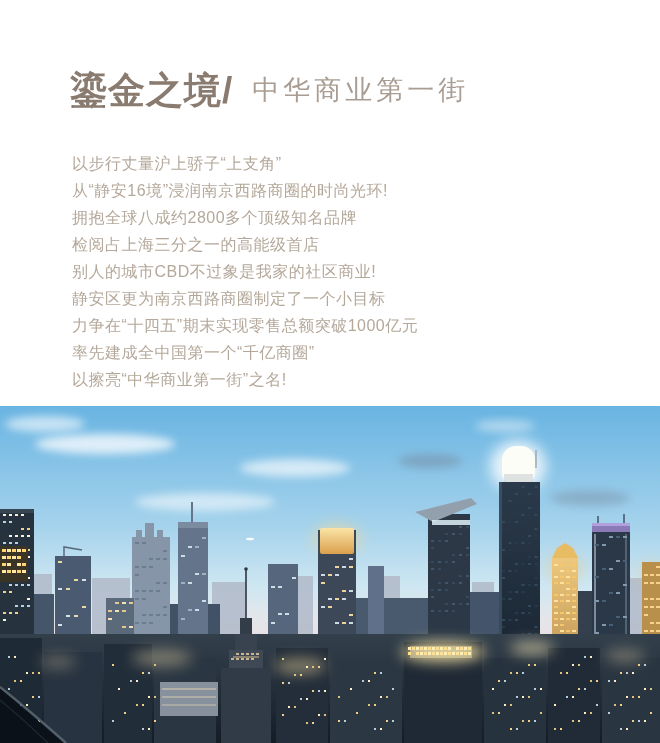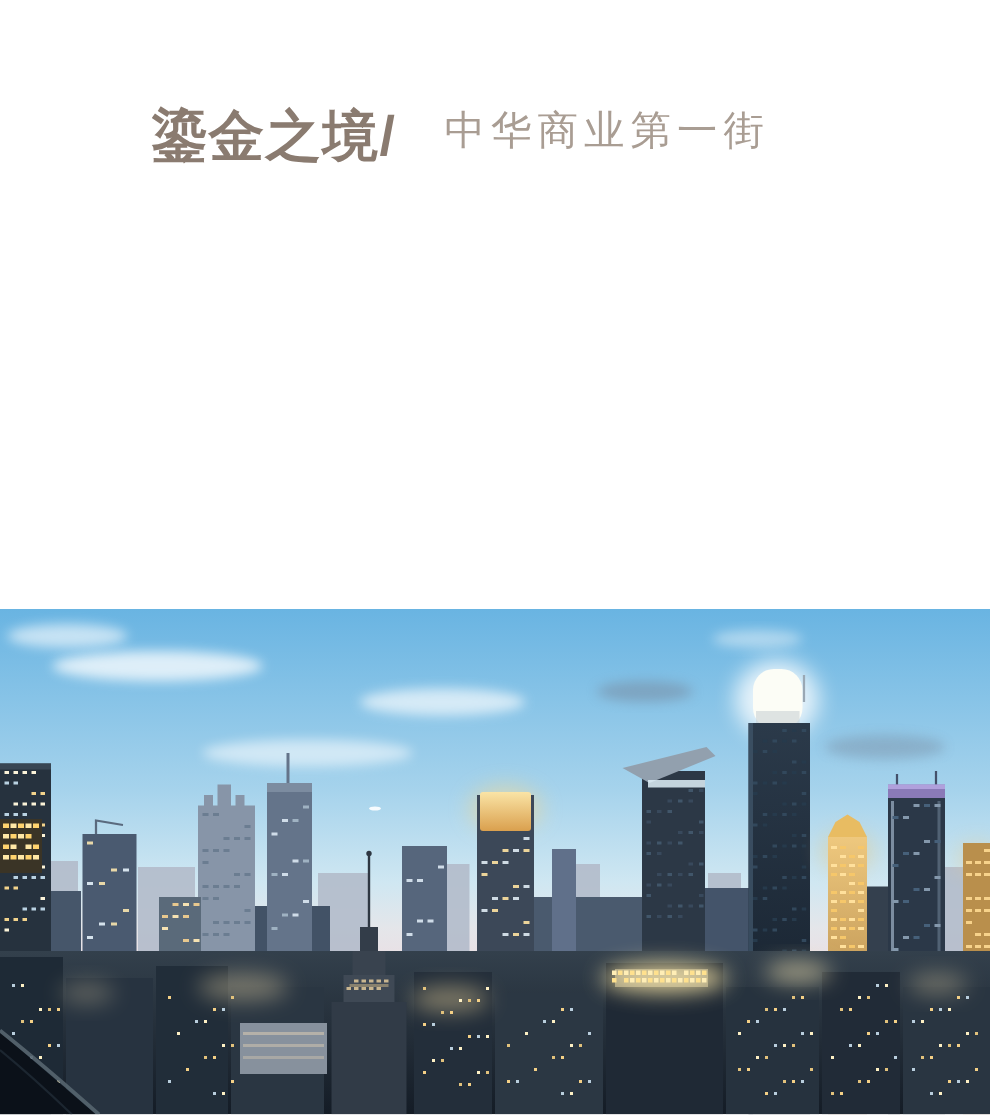--- a/index.html
+++ b/index.html
@@ -5,23 +5,22 @@
   html,body{margin:0;padding:0;background:#ffffff;}
   .page{
     position:relative;
     width:660px;height:743px;
     background:var(--page_bg,#fff);
     overflow:hidden;
     font-family:"Liberation Sans", sans-serif;
   }
   .title-row{
     position:absolute;left:70px;top:70px;
-    display:flex;gap:32px;
+    display:flex;align-items:flex-end;gap:19px;
     white-space:nowrap;
-    margin-left:31px;
   }
   .main-title{
     margin:0;
     font-size:37px;line-height:1.15;
     font-weight:bold;
     letter-spacing:1px;
     color:var(--title_color,#8a7b70);
   }
   .sub-title{
     font-size:27px;line-height:1.3;
@@ -44,20 +43,31 @@
 </head>
 <body>
 
 <div class="page">
 
   <div class="title-row">
     <h1 class="main-title">鎏金之境/</h1>
     <div class="sub-title">中华商业第一街</div>
   </div>
 
+  <div class="copy">
+    <p>以步行丈量沪上骄子“上支角”</p>
+    <p>从“静安16境”浸润南京西路商圈的时尚光环!</p>
+    <p>拥抱全球八成约2800多个顶级知名品牌</p>
+    <p>检阅占上海三分之一的高能级首店</p>
+    <p>别人的城市CBD不过象是我家的社区商业!</p>
+    <p>静安区更为南京西路商圈制定了一个小目标</p>
+    <p>力争在“十四五”期末实现零售总额突破1000亿元</p>
+    <p>率先建成全中国第一个“千亿商圈”</p>
+    <p>以擦亮“中华商业第一街”之名!</p>
+  </div>
 
   <svg class="photo" viewBox="0 0 660 337" xmlns="http://www.w3.org/2000/svg">
     <defs>
       <linearGradient id="skyG" x1="0" y1="0" x2="0" y2="1">
         <stop offset="0" stop-color="#69b4e2"></stop>
         <stop offset="0.36" stop-color="#a6d3ec"></stop>
         <stop offset="0.54" stop-color="#cfe7f2"></stop>
         <stop offset="0.63" stop-color="#e4e6ea"></stop>
         <stop offset="0.72" stop-color="#ecdde2"></stop>
         <stop offset="0.9" stop-color="#e9d9de"></stop>

